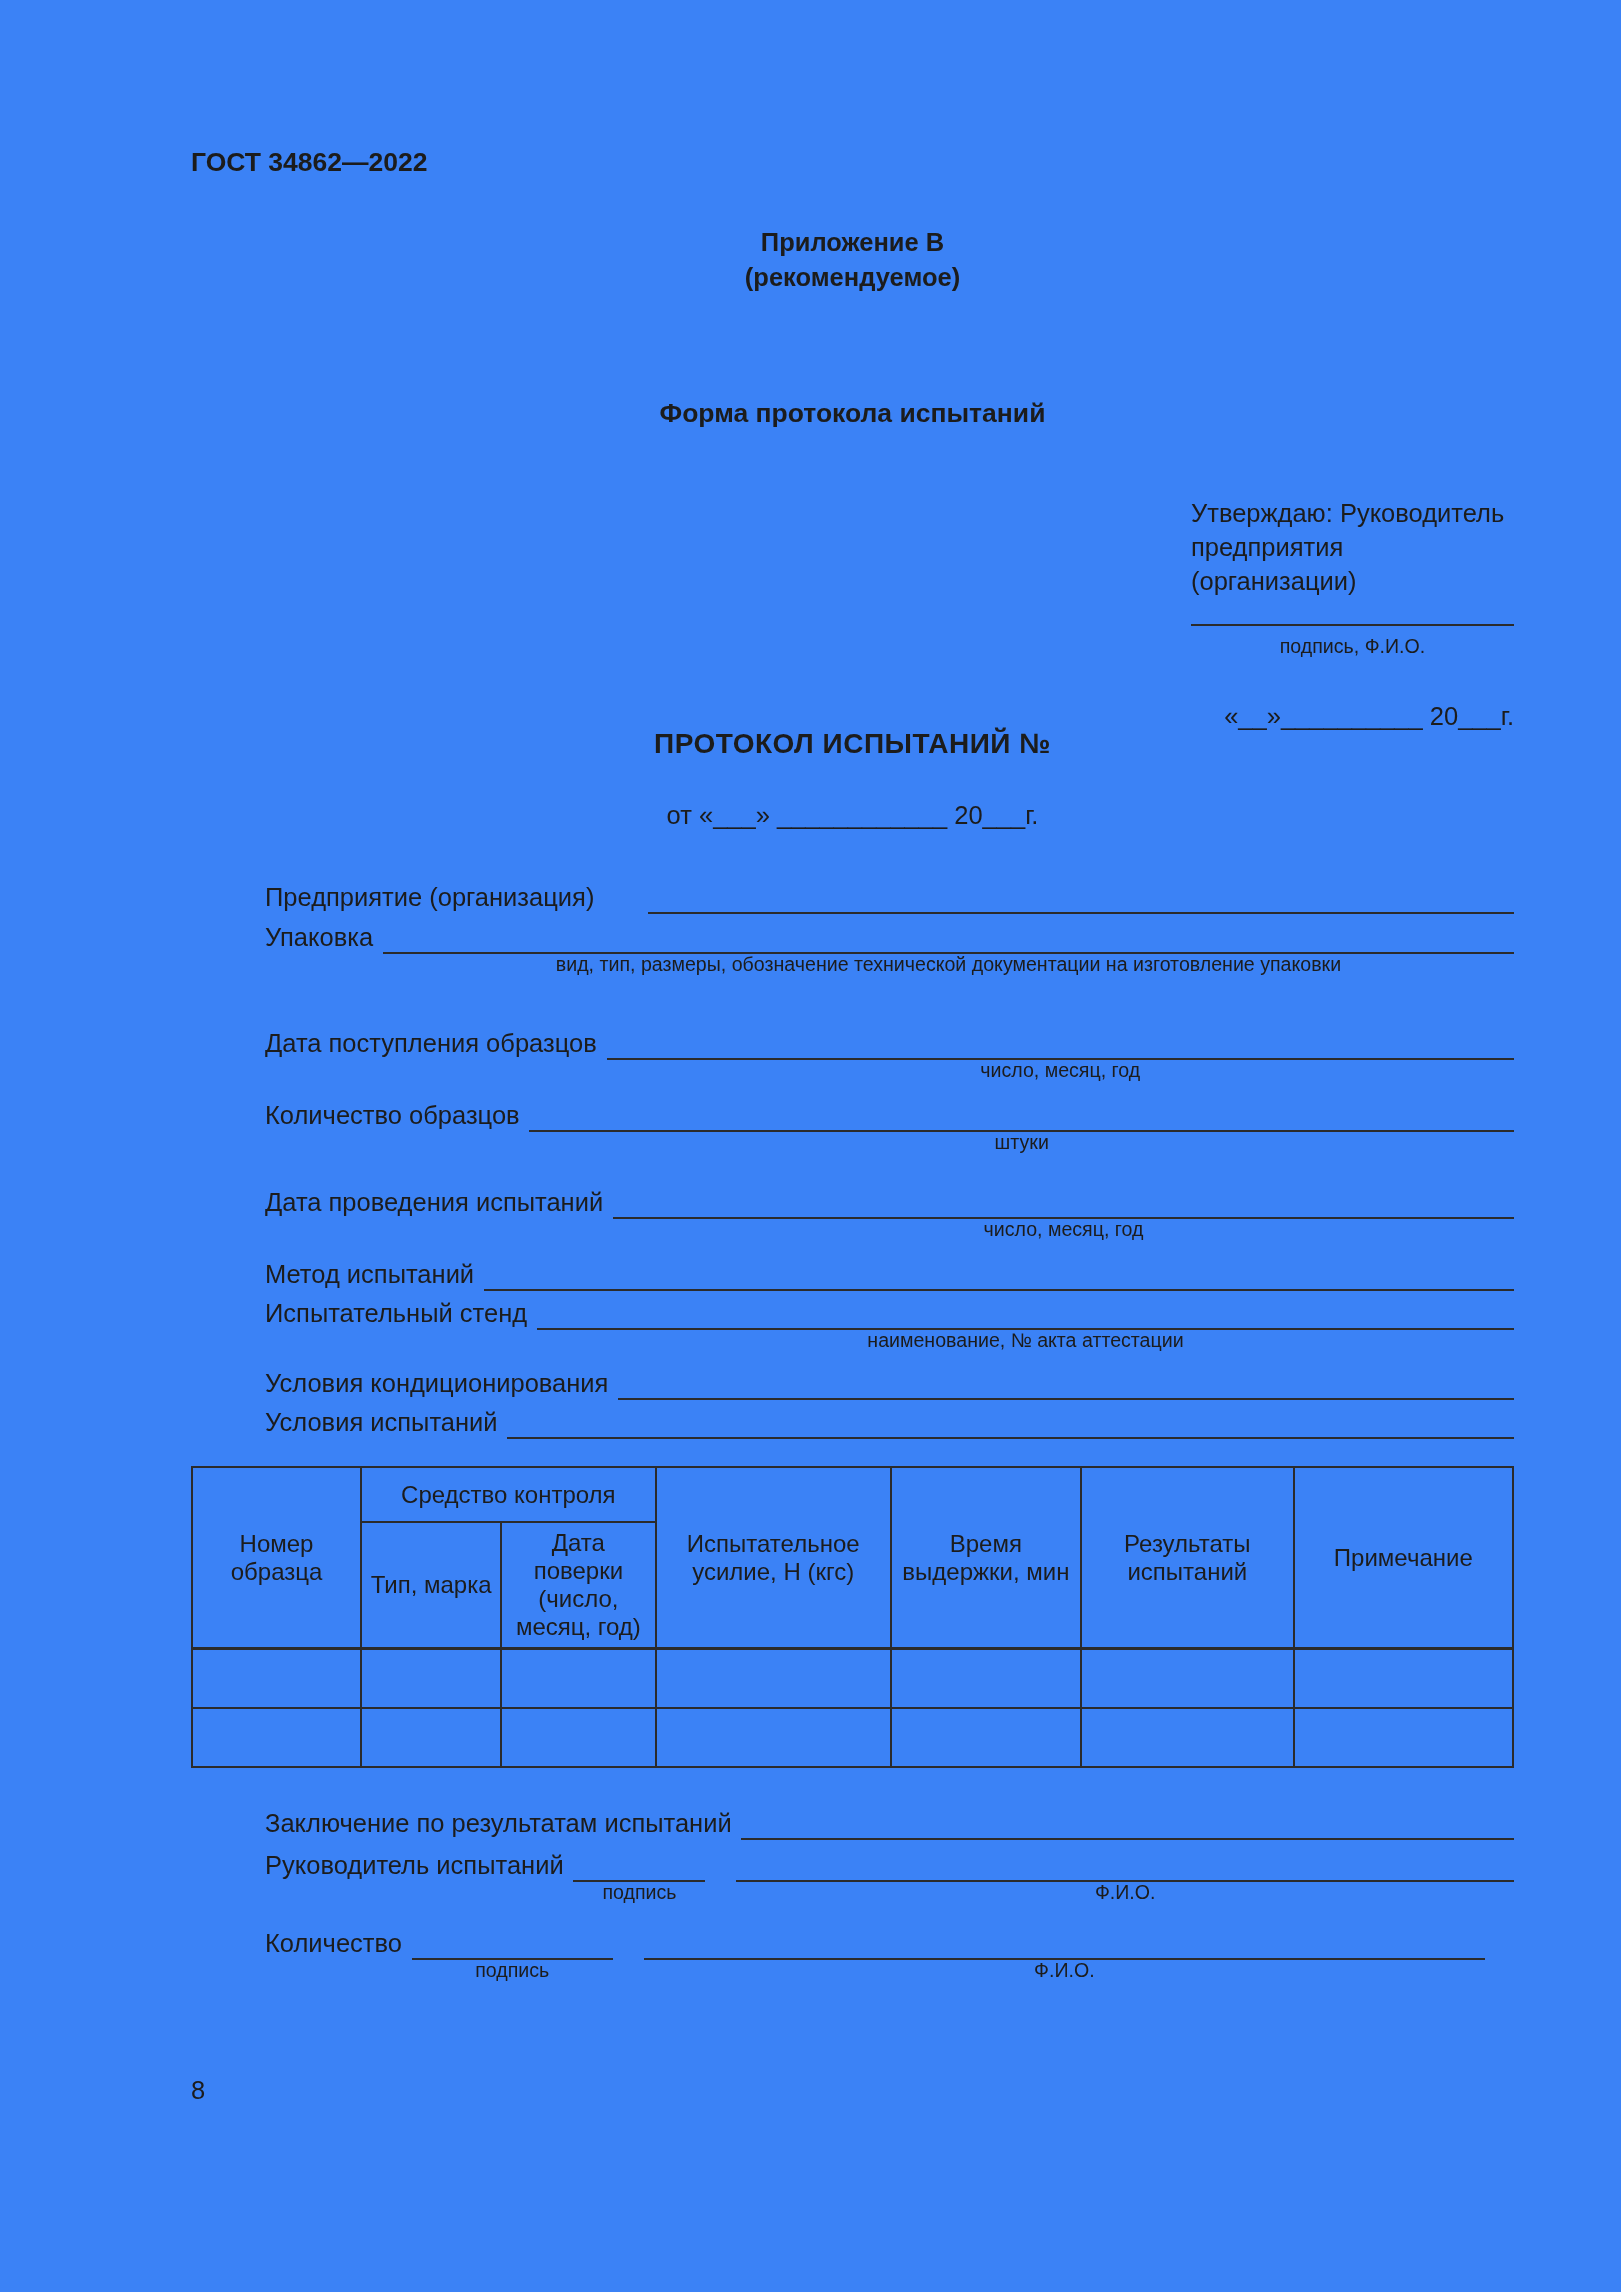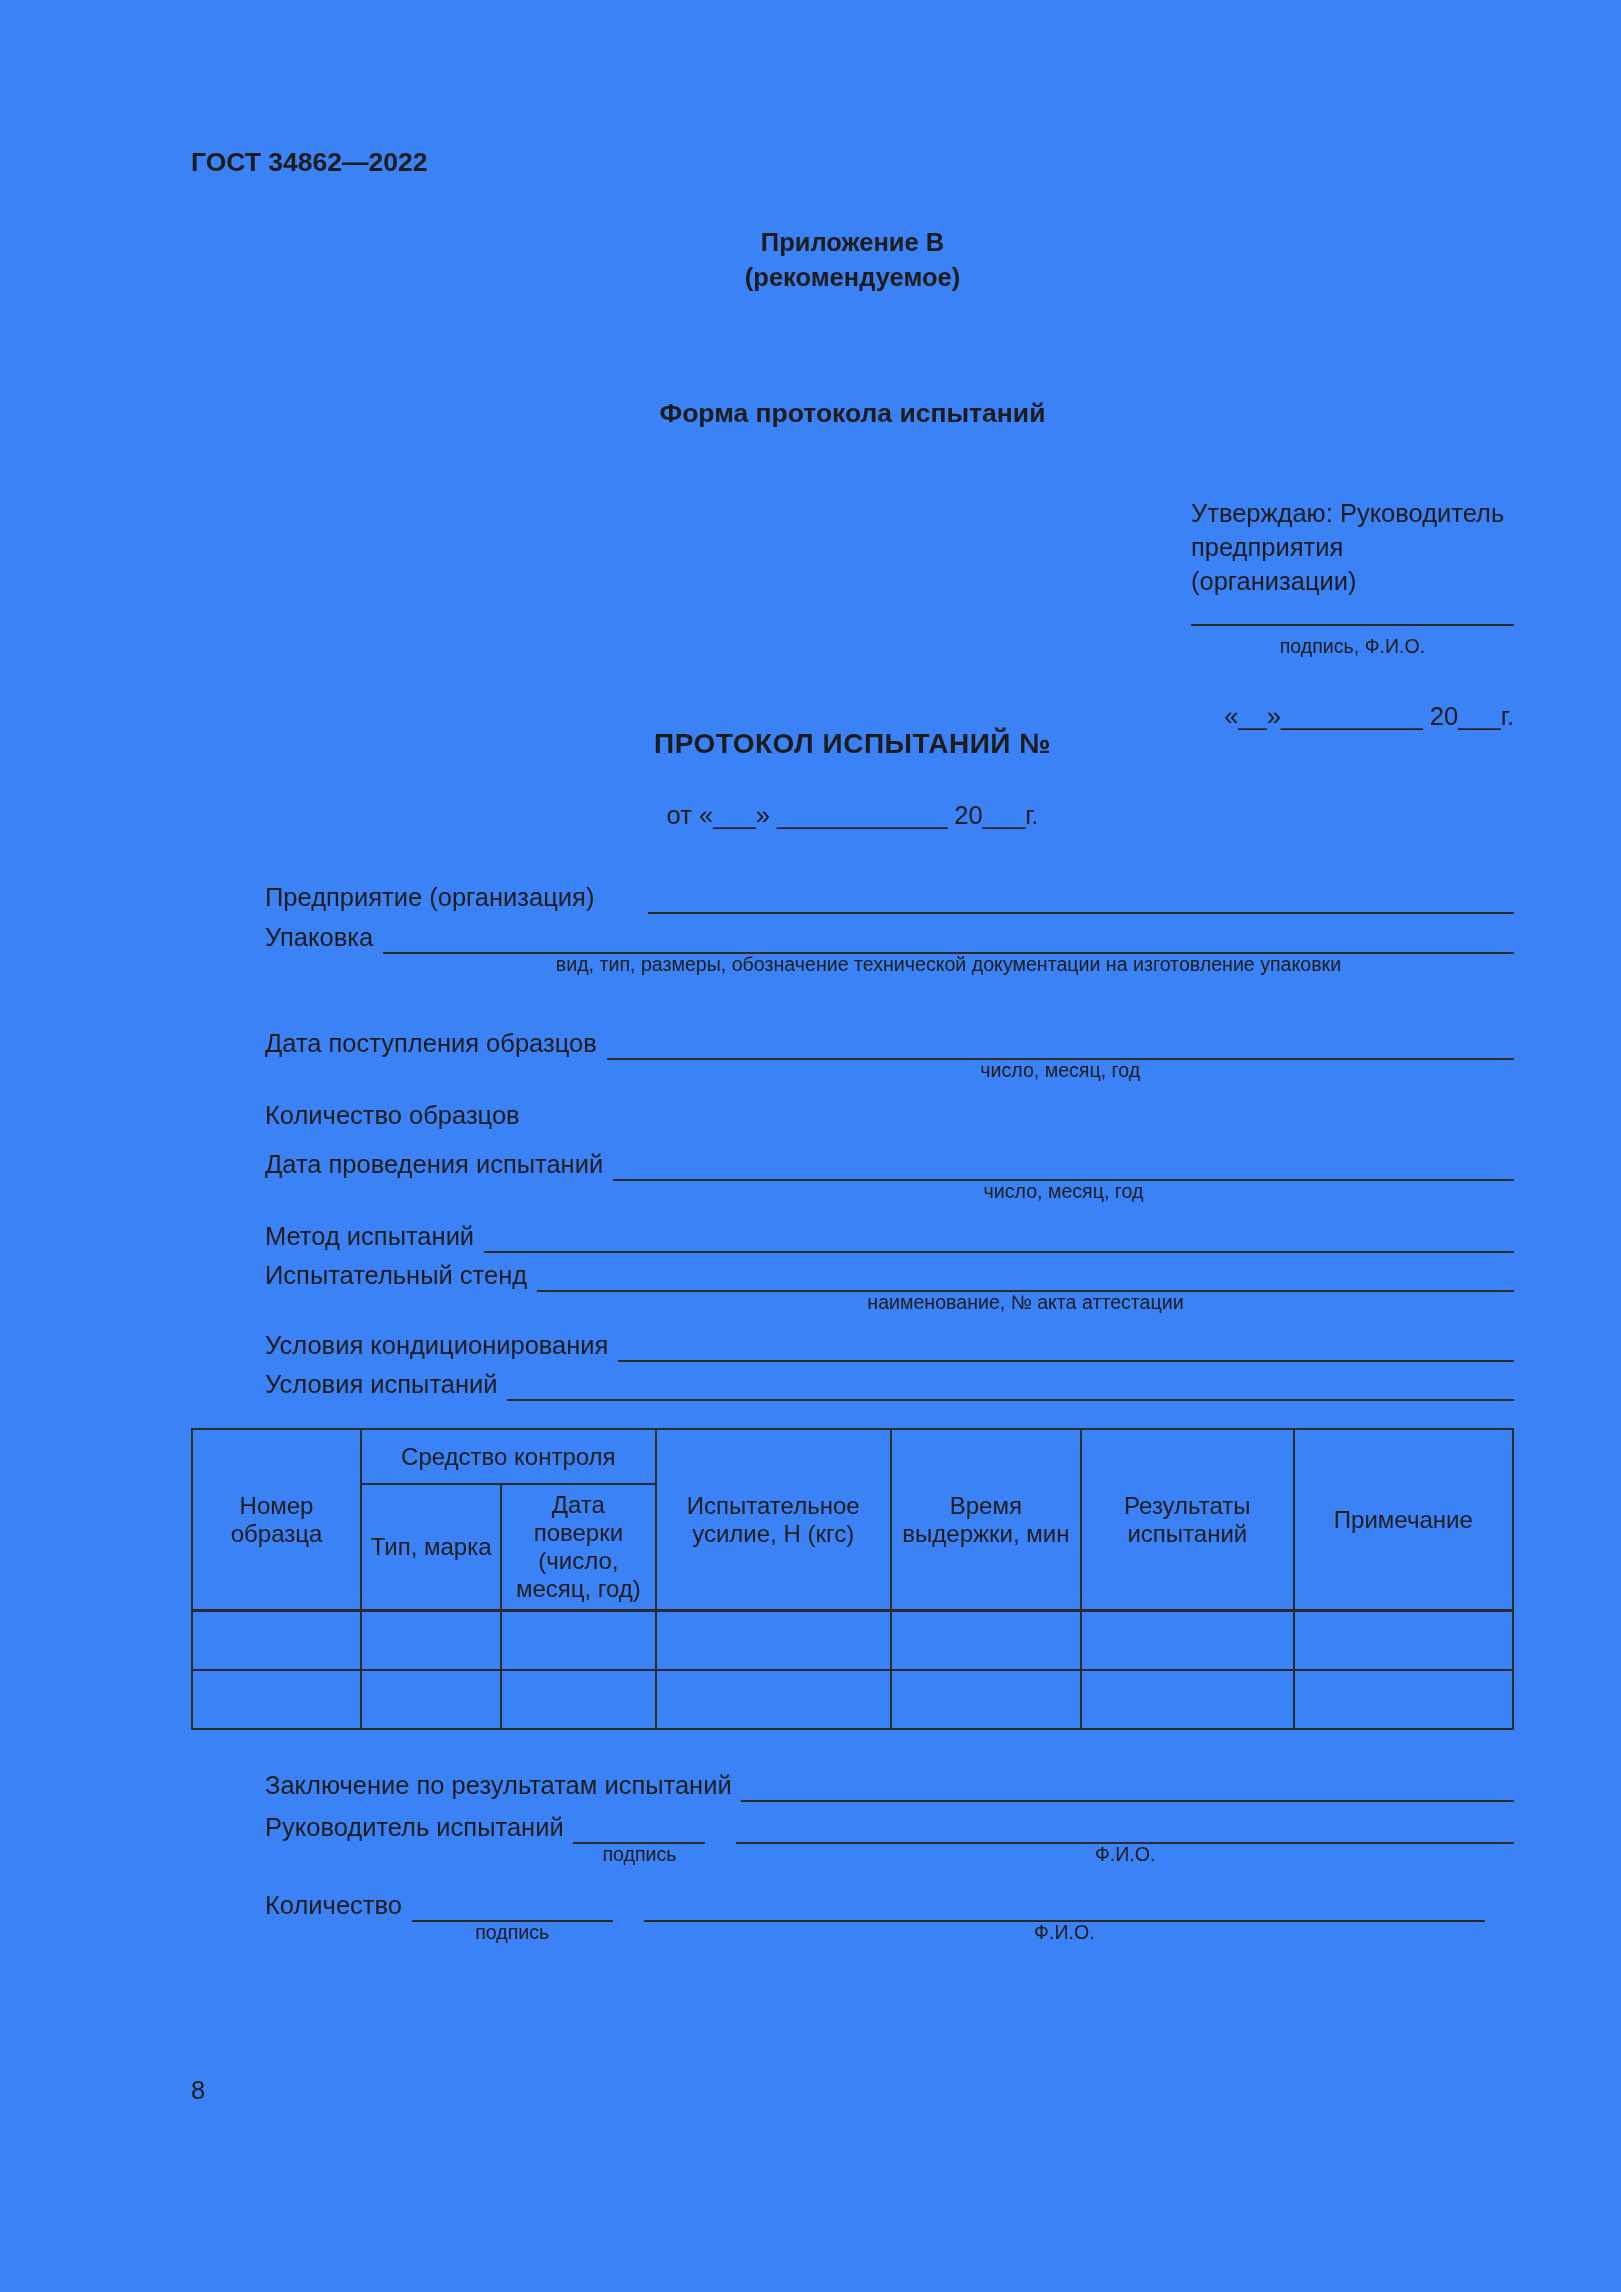--- a/index.html
+++ b/index.html
@@ -30,21 +30,21 @@
   .fields { margin-top:51px; margin-left:74px; font-size:25.5px; }
   .field { display:flex; align-items:flex-end; }
   .flabel { white-space:nowrap; padding-right:9.8px; line-height:33px; }
   .fline { flex:1; border-bottom:2px solid #2b2b2b; height:31px; position:relative; }
   .fline .caption { position:absolute; top:33px; left:0; right:0; text-align:center; font-size:19.6px; line-height:21.6px; }
   .gapsp { width:31px; }
 
   .mb8  { margin-bottom:7.8px;gap:44px; }
   .mb74 { margin-bottom:73px; }
   .mb40 { margin-bottom:39px; }
-  .mb36 { margin-bottom:16px; }
+  .mb36 { margin-bottom:54px; }
   .mb6  { margin-bottom:5.9px; }
   .mb38 { margin-bottom:37px; }
 
   .rtable { border-collapse:collapse; width:100%; margin-top:27.4px; table-layout:fixed; border:2.9px solid #2b2b2b; }
   .rtable th, .rtable td { border:2px solid #2b2b2b; font-weight:normal; font-size:24px; line-height:28px; text-align:center; vertical-align:middle; padding:5.9px 7.8px; }
   .rtable thead tr.group-row th { height:41px; }
   .rtable tbody td { height:45px; }
   .rtable tbody tr.sep td { border-top:3.9px solid #2b2b2b; }
 
   .footer-block { margin-left:74px; font-size:25.5px; }
@@ -99,20 +99,23 @@
 
     <div class="field mb40">
       <span class="flabel">Дата поступления образцов</span>
       <span class="fline">
         <span class="caption">число, месяц, год</span>
       </span>
     </div>
 
     <div class="field mb36">
       <span class="flabel">Количество образцов</span>
+      <span class="fline">
+        <span class="caption">штуки</span>
+      </span>
     </div>
 
     <div class="field mb40">
       <span class="flabel">Дата проведения испытаний</span>
       <span class="fline">
         <span class="caption">число, месяц, год</span>
       </span>
     </div>
 
     <div class="field mb6">

